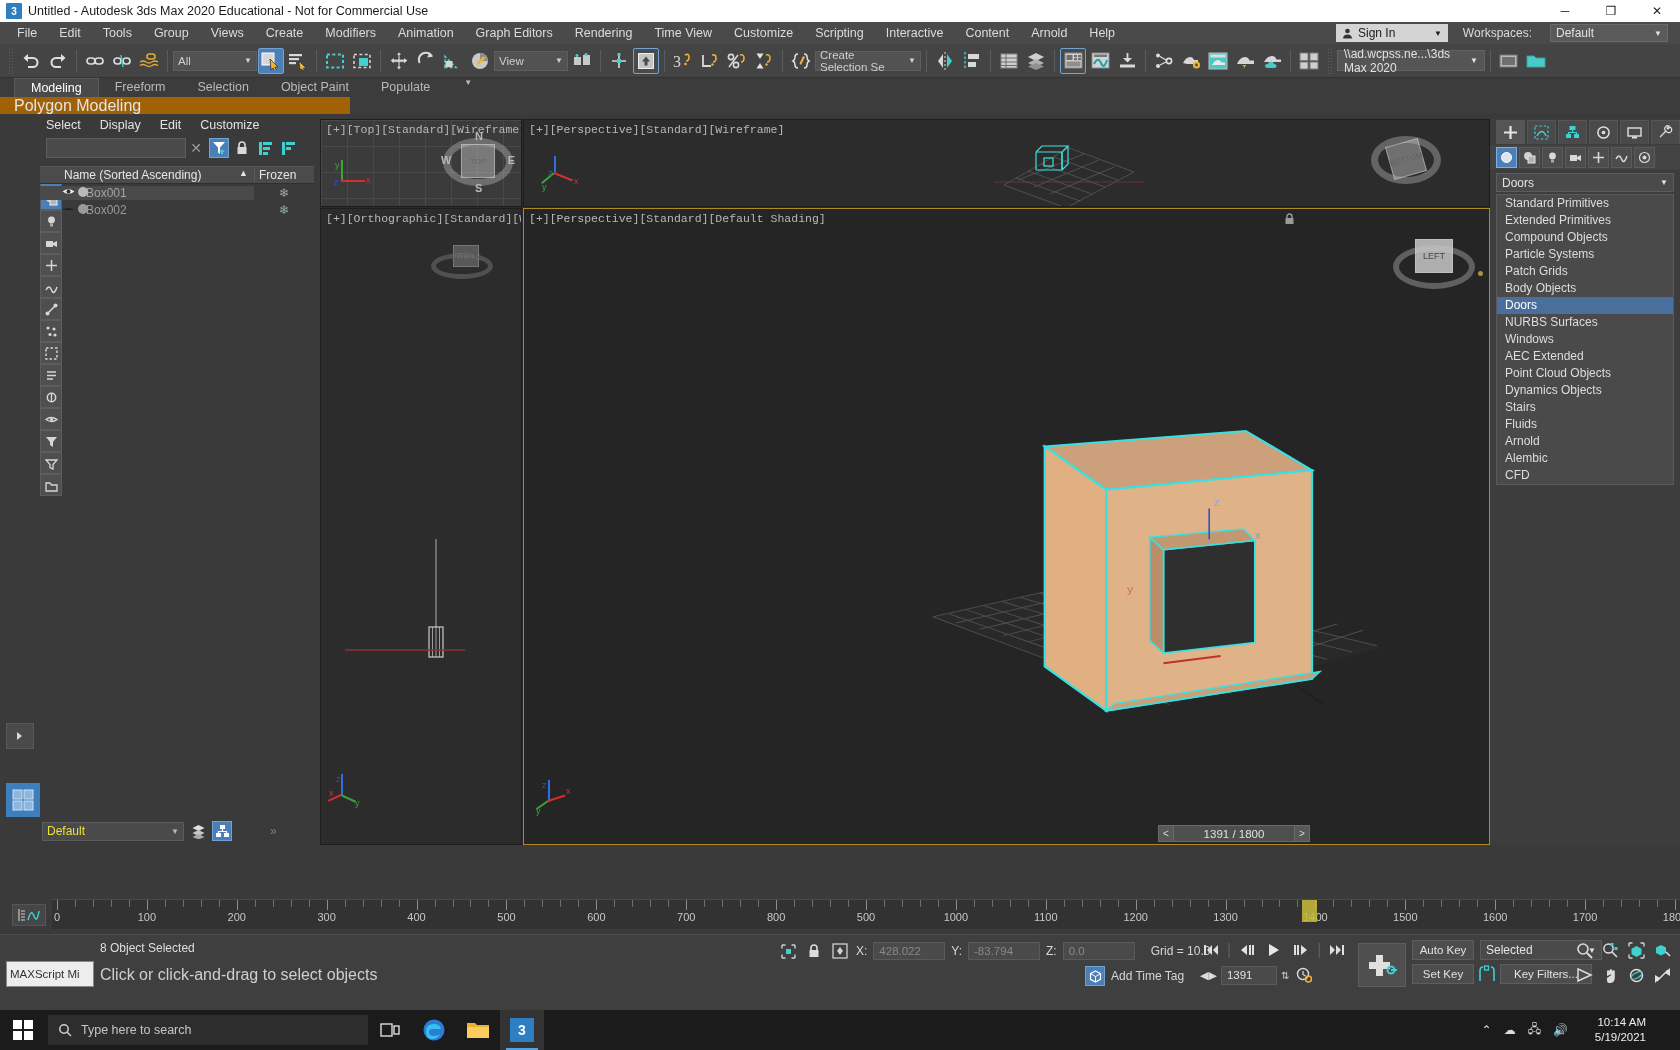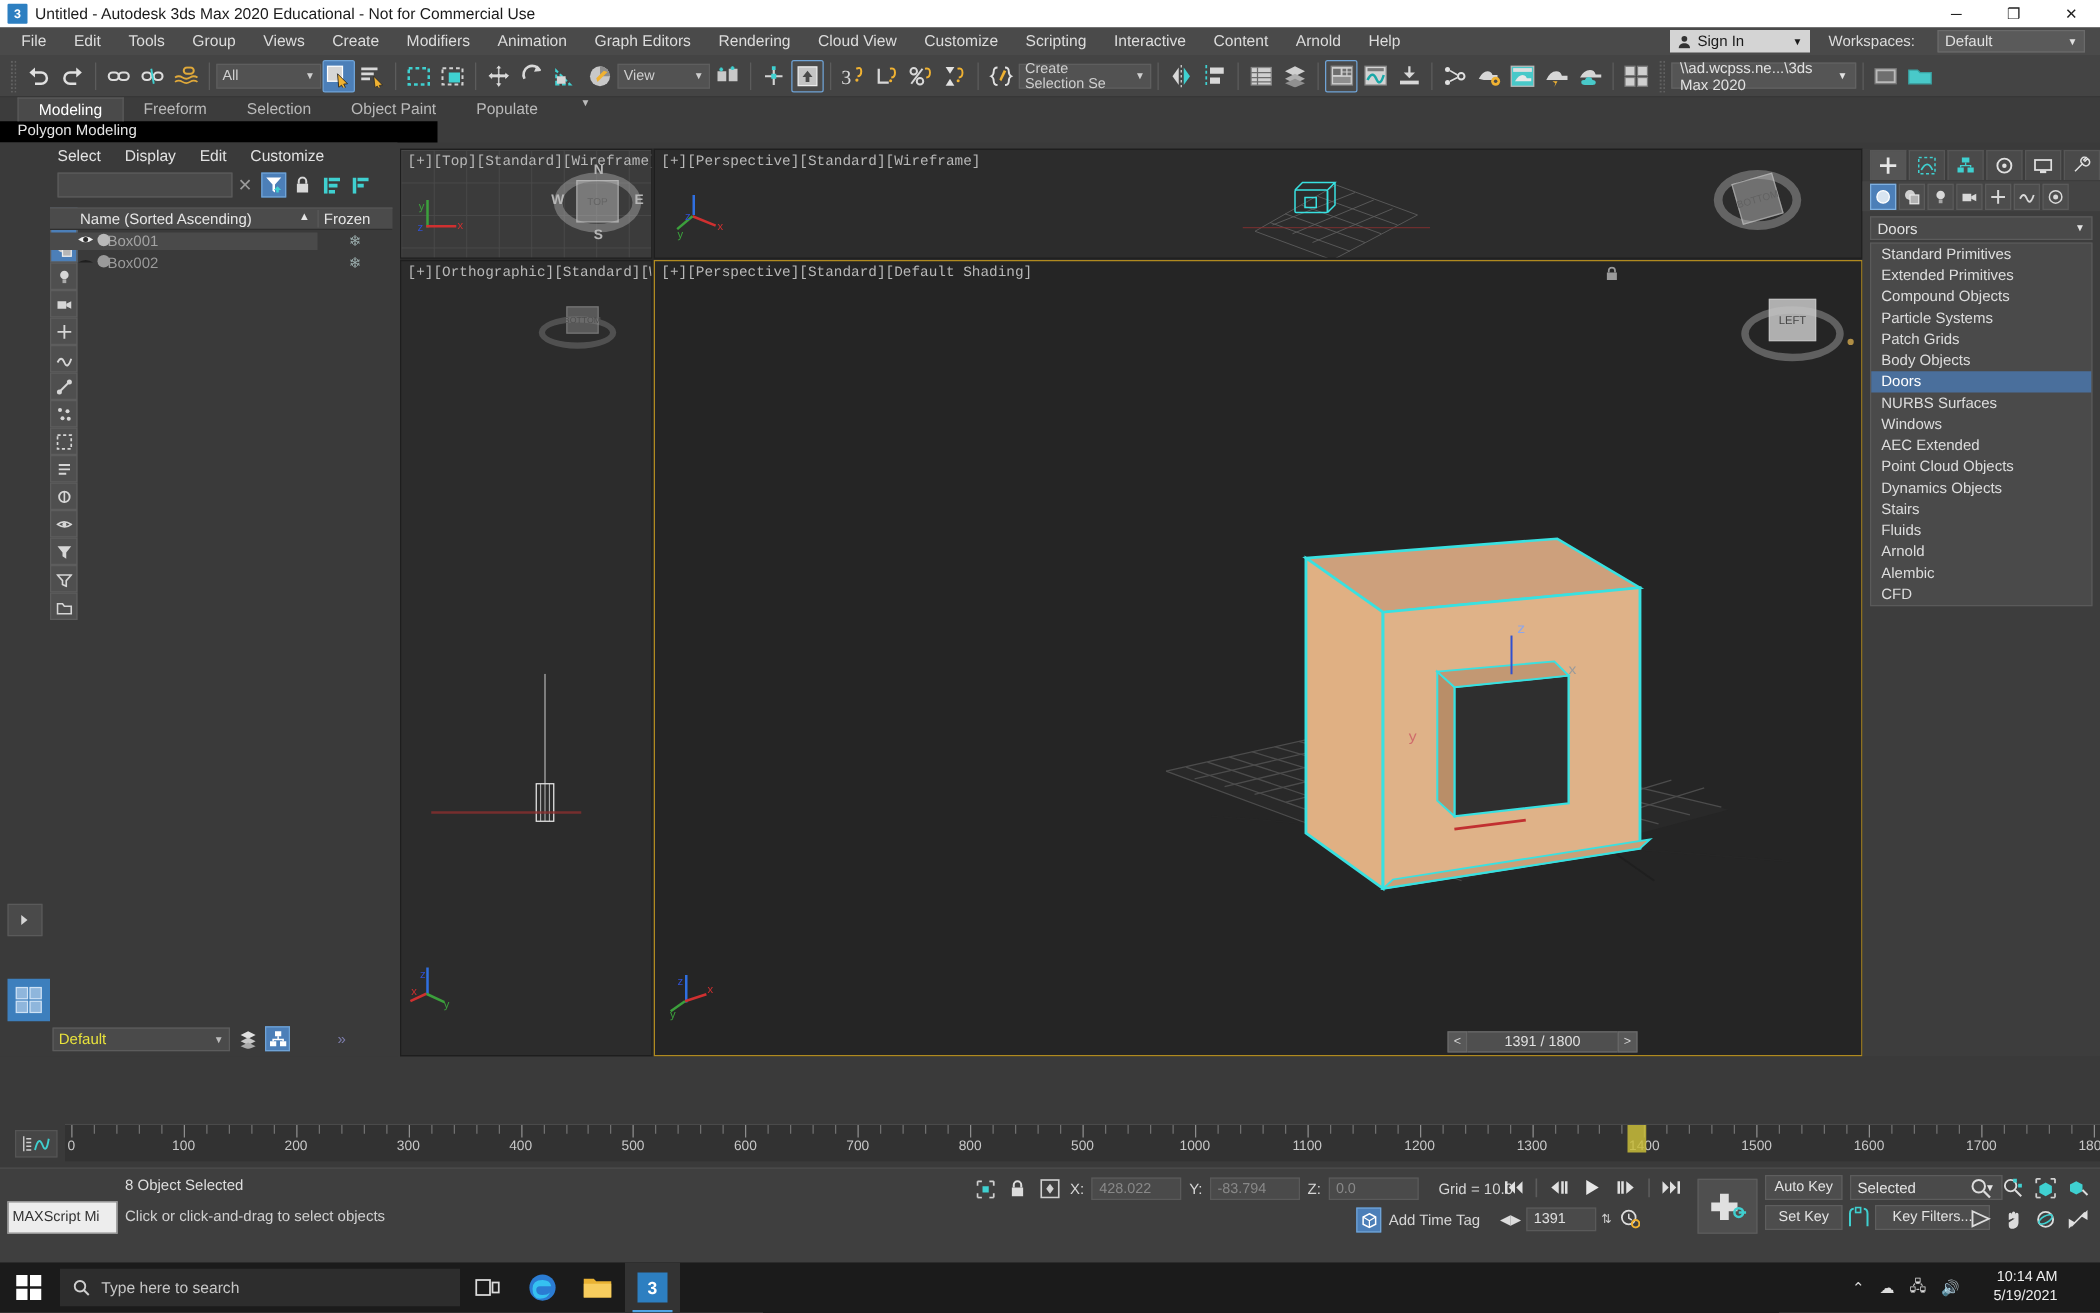--- a/index.html
+++ b/index.html
@@ -83,22 +83,22 @@
   .pathbox .caret { margin-left: 6px; font-size: 8px; }
 
   
   .ribbon { height: 36px; background: #3c3c3c; position: relative; }
   .ribtabs { display: flex; align-items: flex-start; height: 19px;
     padding-left: 14px; font-size: 12.5px; }
   .ribtab { padding: 2px 16px; color: #b9b9b9; }
   .ribtab.active { background: #4a4a4a; color: #ffffff;
     border-top: 1px solid #5a5a5a; border-left: 1px solid #5a5a5a;
     border-right: 1px solid #5a5a5a; }
-  .ribpanel { height: 17px; background: #000000; display: flex;
-    align-items: flex-start; padding-left: 14px; font-size: 12px; color: #e4e4e4;
+  .ribpanel { height: 17px; background: #a16207; display: flex;
+    align-items: center; padding-left: 14px; font-size: 16px; color: #e4e4e4;
     width: 350px; }
 
   
   .leftpane { position: absolute; left: 0; top: 114px; width: 318px;
     bottom: 205px; background: #3a3a3a; }
   .lp-menubar { position: absolute; left: 46px; top: 4px; display: flex;
     gap: 19px; font-size: 12.5px; color: #e2e2e2; }
   .lp-search { position: absolute; left: 46px; top: 24px; width: 140px;
     height: 20px; background: #4a4a4a; border: 1px solid #5c5c5c; }
   .lp-srow { position: absolute; left: 186px; top: 24px; display: flex;
@@ -218,21 +218,21 @@
 
   
   .statusbar { position: absolute; left: 0; right: 0; bottom: 40px; height: 76px;
     background: #3f3f3f; border-top: 1px solid #4d4d4d; }
   .maxscript { position: absolute; left: 6px; top: 26px; width: 88px;
     height: 26px; background: #ededed; border: 1px solid #888;
     color: #333; font-size: 11.5px; display: flex; align-items: center;
     padding-left: 3px; }
   .statustxt { position: absolute; left: 100px; top: 6px; font-size: 12px;
     color: #dedede; }
-  .statustxt2 { position: absolute; left: 100px; top: 31px; font-size: 12px;
+  .statustxt2 { position: absolute; left: 100px; top: 31px; font-size: 16px;
     color: #cfcfcf; }
   .coords { position: absolute; left: 778px; top: 6px; display: flex;
     align-items: center; gap: 6px; font-size: 12px; }
   .coord-in { width: 72px; height: 18px; background: #4a4a4a;
     border: 1px solid #5a5a5a; display: flex; align-items: center;
     padding-left: 5px; font-size: 11.5px; color: #888; }
   .addtag { position: absolute; left: 1085px; top: 31px; display: flex;
     align-items: center; gap: 6px; font-size: 12px; }
   .addtag .ic { width: 20px; height: 20px; background: #4c7fb8;
     border: 1px solid #6fa3d6; display: flex; align-items: center;
@@ -312,21 +312,21 @@
     <div class="mi">File</div>
     <div class="mi">Edit</div>
     <div class="mi">Tools</div>
     <div class="mi">Group</div>
     <div class="mi">Views</div>
     <div class="mi">Create</div>
     <div class="mi">Modifiers</div>
     <div class="mi">Animation</div>
     <div class="mi">Graph Editors</div>
     <div class="mi">Rendering</div>
-    <div class="mi">Cloud View</div>
+    <div class="mi">Time View</div>
     <div class="mi">Customize</div>
     <div class="mi">Scripting</div>
     <div class="mi">Interactive</div>
     <div class="mi">Content</div>
     <div class="mi">Arnold</div>
     <div class="mi">Help</div>
 
     <div class="signin">
       <svg class="icosvg" width="11" height="11" viewBox="0 0 11 11">
         <circle cx="5.5" cy="3" r="2.3" fill="#333"></circle>

